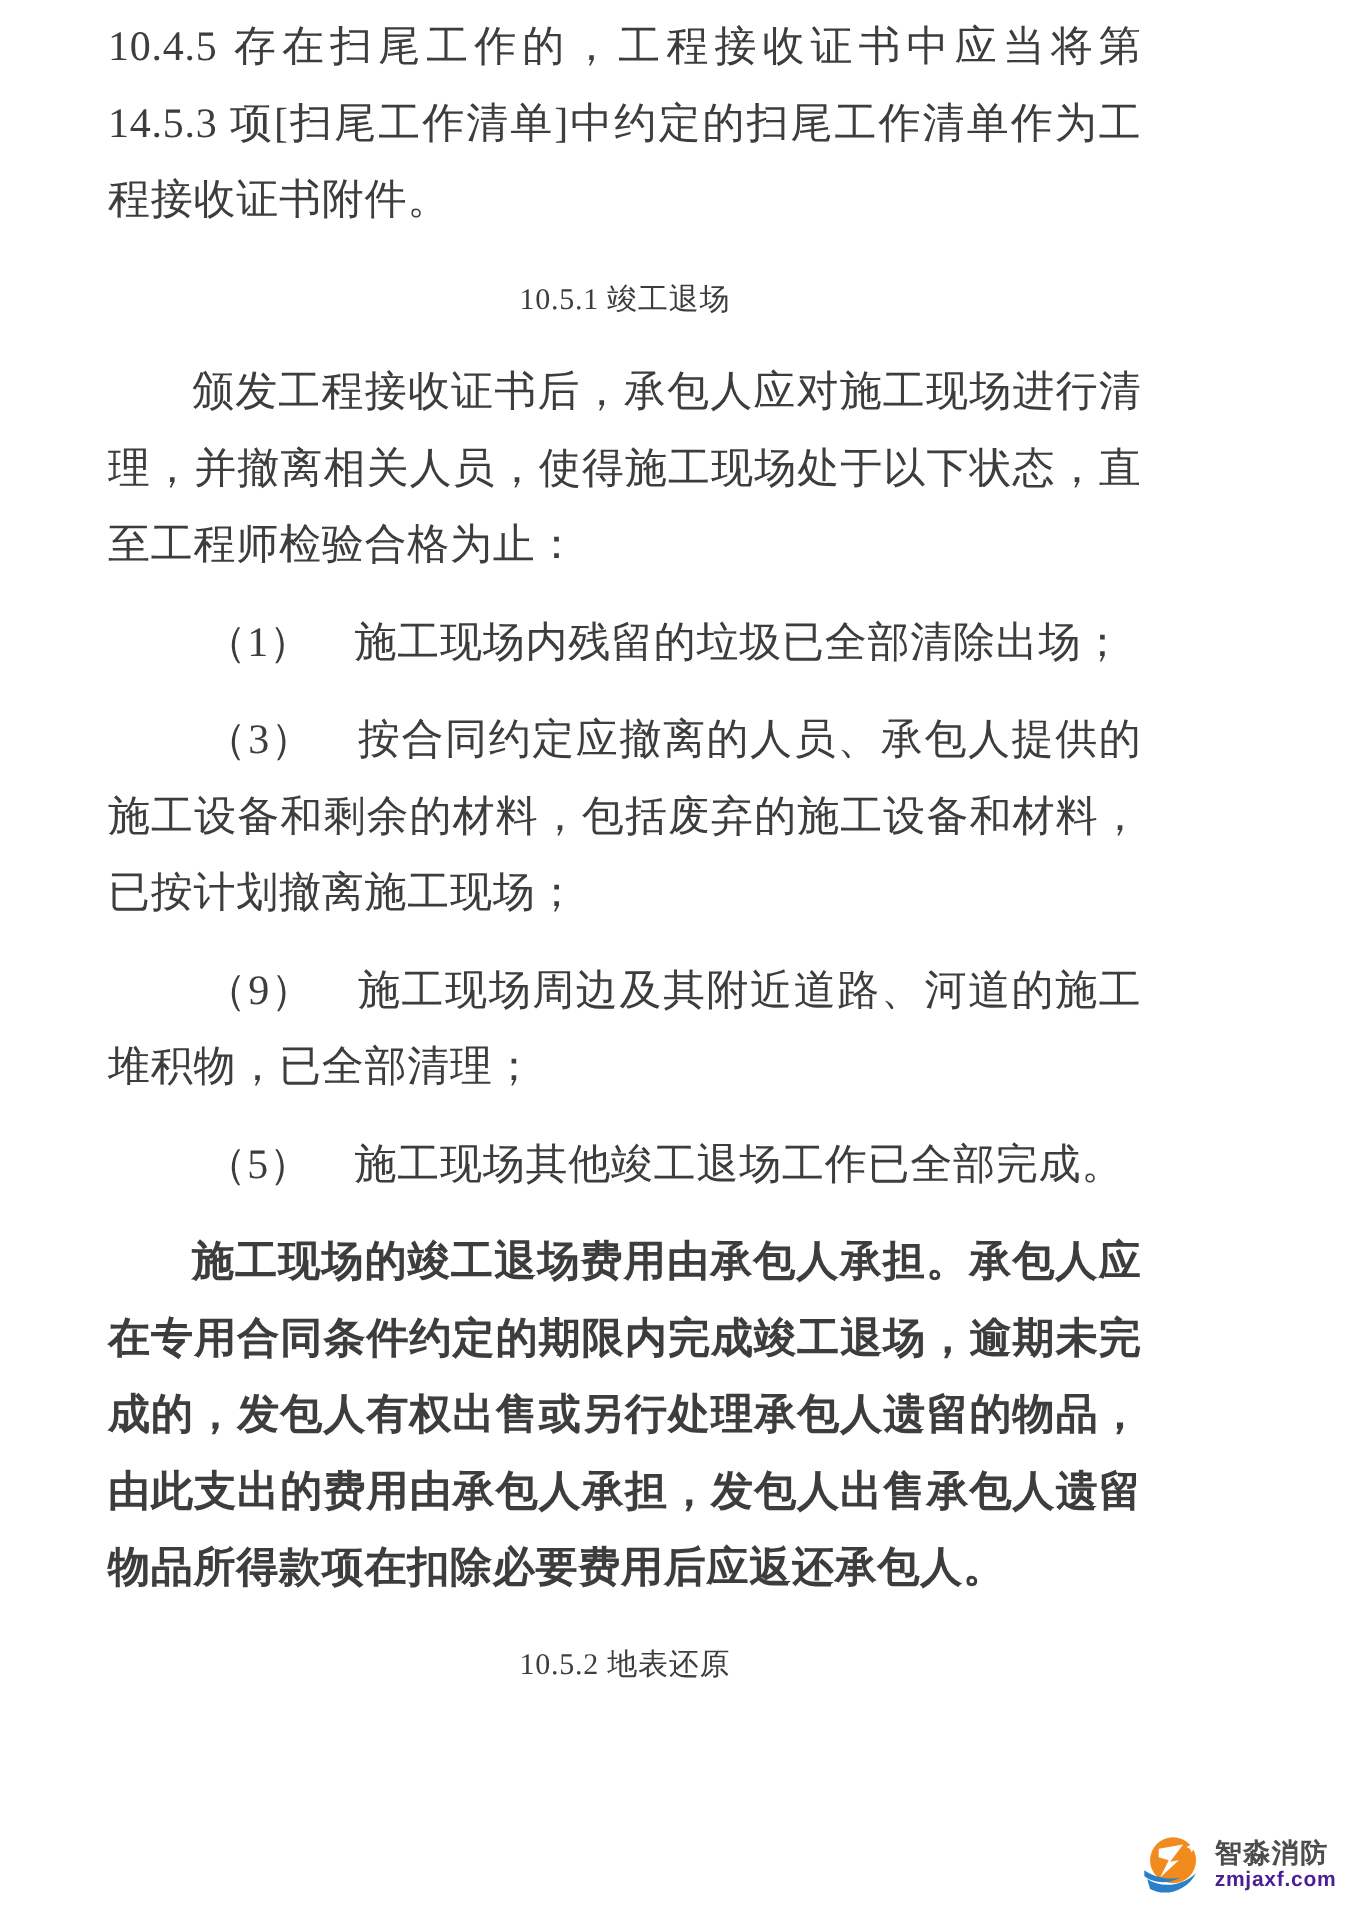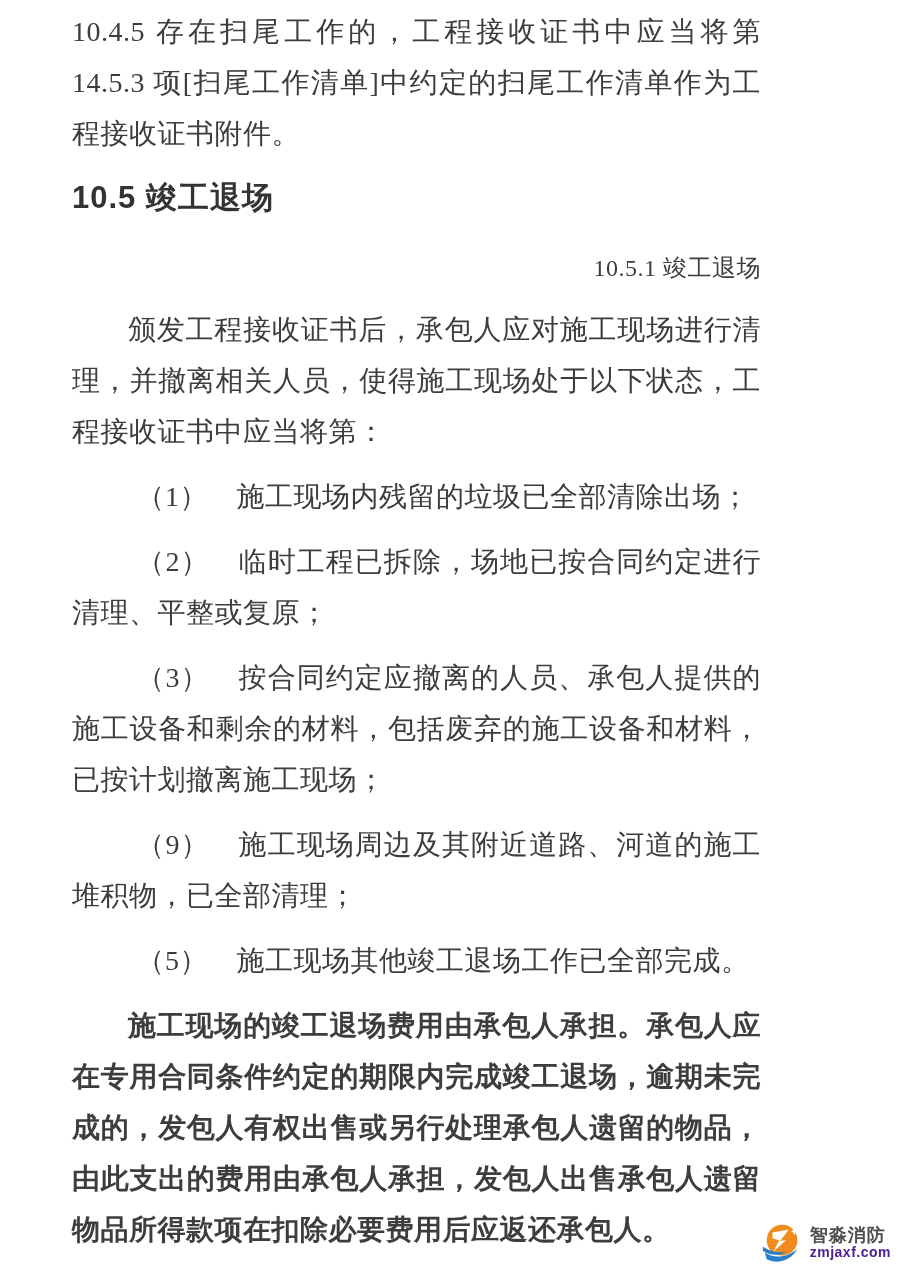--- a/index.html
+++ b/index.html
@@ -37,24 +37,24 @@
     font-family: "Liberation Sans", "DejaVu Sans", sans-serif;
     font-weight: bold;
     font-size: 31px;
     line-height: 46px;
     letter-spacing: 1px;
     color: #333333;
     margin: 0 0 22px 0;
     text-align: left;
   }
   .subheading {
-    font-size: 24px;
+    font-size: 20px;
     line-height: 51px;
     margin: 0 0 10px 0;
-    text-align: right;
+    text-align: center;
   }
   .para {
     text-indent: 2em;
   }
   .item {
     text-indent: 2.3em;
   }
   .costs {
     margin-bottom: 14px;
     font-weight: bold;
@@ -92,29 +92,27 @@
     letter-spacing: 0.5px;
   }
 </style>
 </head>
 <body>
 
 <div class="page">
 
   <p class="block clause">10.4.5 存在扫尾工作的，工程接收证书中应当将第 14.5.3 项[扫尾工作清单]中约定的扫尾工作清单作为工程接收证书附件。</p>
 
-  <h2 class="heading">10.5 竣工退场</h2>
 
   <p class="block subheading">10.5.1 竣工退场</p>
 
-  <p class="block para">颁发工程接收证书后，承包人应对施工现场进行清理，并撤离相关人员，使得施工现场处于以下状态，工程接收证书中应当将第：</p>
+  <p class="block para">颁发工程接收证书后，承包人应对施工现场进行清理，并撤离相关人员，使得施工现场处于以下状态，直至工程师检验合格为止：</p>
 
   <p class="block item">（1）　施工现场内残留的垃圾已全部清除出场；</p>
 
-  <p class="block item">（2）　临时工程已拆除，场地已按合同约定进行清理、平整或复原；</p>
 
   <p class="block item">（3）　按合同约定应撤离的人员、承包人提供的施工设备和剩余的材料，包括废弃的施工设备和材料，已按计划撤离施工现场；</p>
 
   <p class="block item">（9）　施工现场周边及其附近道路、河道的施工堆积物，已全部清理；</p>
 
   <p class="block item">（5）　施工现场其他竣工退场工作已全部完成。</p>
 
   <p class="block para costs">施工现场的竣工退场费用由承包人承担。承包人应在专用合同条件约定的期限内完成竣工退场，逾期未完成的，发包人有权出售或另行处理承包人遗留的物品，由此支出的费用由承包人承担，发包人出售承包人遗留物品所得款项在扣除必要费用后应返还承包人。</p>
 
   <p class="block subheading">10.5.2 地表还原</p>

